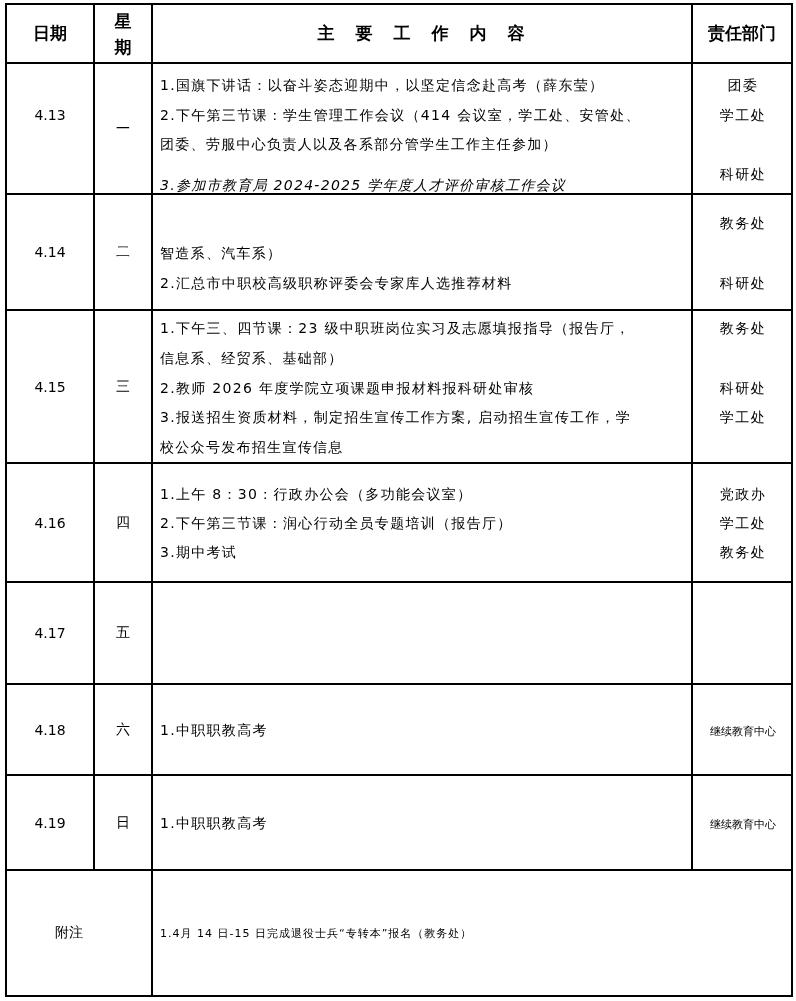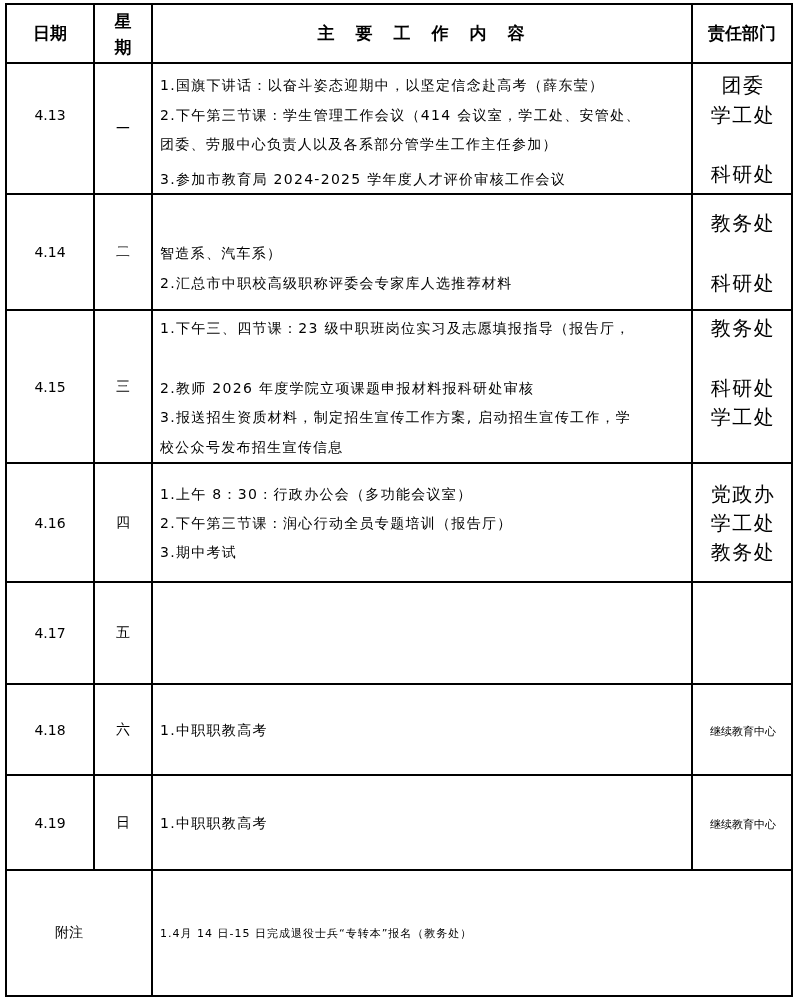--- a/index.html
+++ b/index.html
@@ -5,21 +5,21 @@
   html, body { margin:0; padding:0; background:#ffffff; }
   body { width:796px; height:1001px; position:relative; overflow:hidden;
          font-family:"DejaVu Sans", "Liberation Sans", sans-serif; color:#000; }
   .hl { position:absolute; height:2px; background:#000; }
   .vl { position:absolute; width:2px; background:#000; }
   .cell { position:absolute; display:flex; align-items:center; justify-content:center; box-sizing:border-box; }
   .hdr { font-family:"DejaVu Serif", "Liberation Serif", serif; font-weight:bold; font-size:17px; }
   .center { font-size:14px; text-align:center; }
   .content { position:absolute; left:160px; width:530px; font-size:14px; }
   .line { position:absolute; left:0; white-space:nowrap; height:22px; line-height:22px; letter-spacing:1.3px; }
-  .dept { position:absolute; left:694px; width:98px; text-align:center; font-size:20px; height:22px; line-height:22px; letter-spacing:1.5px; }
+  .dept { position:absolute; left:694px; width:98px; text-align:center; font-size:14px; height:22px; line-height:22px; letter-spacing:1.5px; }
   .dept.small { font-size:11px; letter-spacing:0; }
   .note { font-size:11px; letter-spacing:1px; }
 </style>
 </head>
 <body>
 
 <div class="hl" style="left:5px;width:788px;top:3px;"></div>
 <div class="hl" style="left:5px;width:788px;top:62px;"></div>
 <div class="hl" style="left:5px;width:788px;top:193px;"></div>
 <div class="hl" style="left:5px;width:788px;top:309px;"></div>
@@ -53,21 +53,21 @@
 <div class="cell center" style="left:7px;top:64px;width:86px;height:102px;">
     <span>4.13</span>
   </div>
 <div class="cell center" style="left:95px;top:64px;width:56px;height:129px;">
     <span>一</span>
   </div>
 <div class="content" style="top:74px;height:112px;">
   <div class="line" style="top:0px;">1.国旗下讲话：以奋斗姿态迎期中，以坚定信念赴高考（薛东莹）</div>
   <div class="line" style="top:30px;">2.下午第三节课：学生管理工作会议（414 会议室，学工处、安管处、</div>
   <div class="line" style="top:59px;">团委、劳服中心负责人以及各系部分管学生工作主任参加）</div>
-  <div class="line" style="top:94px;">3.参加市教育局 2024-2025 学年度人才评价审核工作会议</div>
+  <div class="line" style="top:100px;font-style:italic;">3.参加市教育局 2024-2025 学年度人才评价审核工作会议</div>
 </div>
 <div class="dept" style="top:74px;">团委</div>
 <div class="dept" style="top:104px;">学工处</div>
 <div class="dept" style="top:163px;">科研处</div>
 
 <div class="cell center" style="left:7px;top:195px;width:86px;height:114px;">
     <span>4.14</span>
   </div>
 <div class="cell center" style="left:95px;top:195px;width:56px;height:114px;">
     <span>二</span>
@@ -80,20 +80,21 @@
 <div class="dept" style="top:272px;">科研处</div>
 
 <div class="cell center" style="left:7px;top:311px;width:86px;height:151px;">
     <span>4.15</span>
   </div>
 <div class="cell center" style="left:95px;top:311px;width:56px;height:151px;">
     <span>三</span>
   </div>
 <div class="content" style="top:317px;height:140px;">
   <div class="line" style="top:0px;">1.下午三、四节课：23 级中职班岗位实习及志愿填报指导（报告厅，</div>
+  <div class="line" style="top:30px;">信息系、经贸系、基础部）</div>
   <div class="line" style="top:60px;">2.教师 2026 年度学院立项课题申报材料报科研处审核</div>
   <div class="line" style="top:89px;">3.报送招生资质材料，制定招生宣传工作方案, 启动招生宣传工作，学</div>
   <div class="line" style="top:119px;">校公众号发布招生宣传信息</div>
 </div>
 <div class="dept" style="top:317px;">教务处</div>
 <div class="dept" style="top:377px;">科研处</div>
 <div class="dept" style="top:406px;">学工处</div>
 
 <div class="cell center" style="left:7px;top:464px;width:86px;height:117px;">
     <span>4.16</span>

